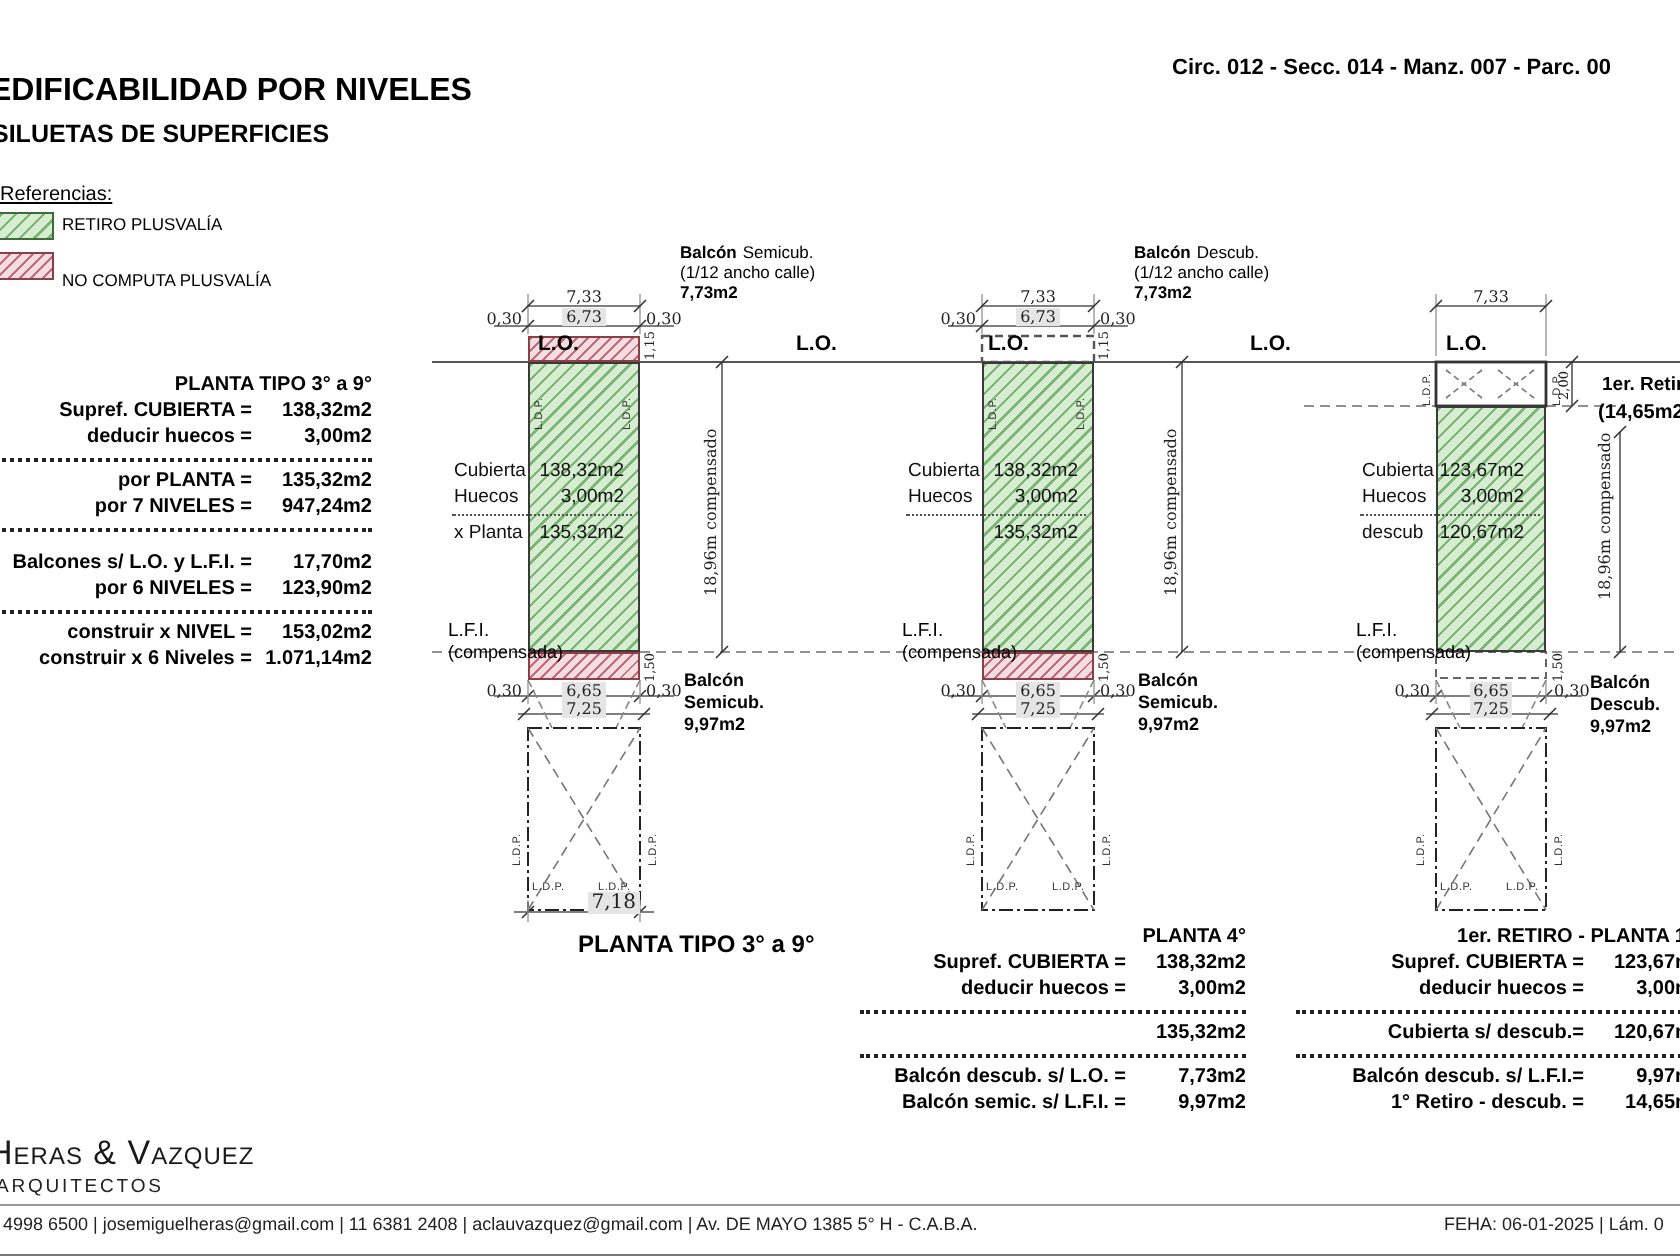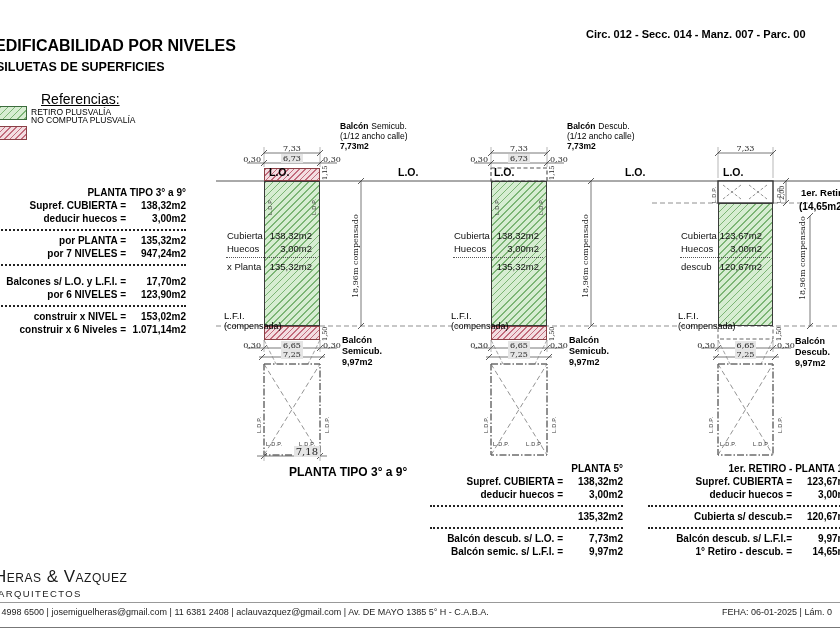--- a/index.html
+++ b/index.html
@@ -161,25 +161,25 @@
   <div class="green-rect" style="left:264px;top:181px;width:56px;height:145px;"></div>
   <div class="red-rect" style="left:264px;top:326px;width:56px;height:14px;"></div>
   <div class="green-rect" style="left:491px;top:181px;width:56px;height:145px;"></div>
   <div class="red-rect" style="left:491px;top:326px;width:56px;height:14px;"></div>
   <div class="green-rect" style="left:718px;top:203px;width:55px;height:123px;"></div>
 
   <div class="t b" style="left:586px;top:28px;font-size:11px;">Circ. 012 - Secc. 014 - Manz. 007 - Parc. 00</div>
   <div class="t b" style="left:-5px;top:37px;font-size:16px;">EDIFICABILIDAD POR NIVELES</div>
   <div class="t b" style="left:-4px;top:61px;font-size:12.5px;">SILUETAS DE SUPERFICIES</div>
 
-  <div class="t" style="left:0px;top:92px;font-size:14px;text-decoration:underline;padding-left:41px;">Referencias:</div>
+  <div class="t" style="left:0px;top:92px;font-size:10px;text-decoration:underline;">Referencias:</div>
   <div style="position:absolute;left:-8px;top:106px;width:33px;height:12px;border:1px solid #3c6b3c;background:repeating-linear-gradient(135deg,var(--computa-hatch,#7cb575) 0 1.2px,var(--computa-bg,#d7edd2) 1.2px 5px);"></div>
   <div class="t" style="left:31px;top:108px;font-size:8.5px;">RETIRO PLUSVALÍA</div>
   <div style="position:absolute;left:-8px;top:126px;width:33px;height:12px;border:1px solid #8a4046;background:repeating-linear-gradient(135deg,var(--no-computa-hatch,#c26b7c) 0 1px,var(--no-computa-bg,#f3dde1) 1px 4px);"></div>
-  <div class="t" style="left:31px;top:116px;font-size:8.5px;">NO COMPUTA PLUSVALÍA</div>
+  <div class="t" style="left:31px;top:136px;font-size:8.5px;">NO COMPUTA PLUSVALÍA</div>
 
   <div class="t b" style="left:340px;top:122px;font-size:8.5px;"><span>Balcón</span><span style="font-weight:normal;margin-left:3px;">Semicub.</span></div>
   <div class="t" style="left:340px;top:132px;font-size:8.5px;">(1/12 ancho calle)</div>
   <div class="t b" style="left:340px;top:142px;font-size:8.5px;">7,73m2</div>
   <div class="t dim ctr" style="left:264px;top:145px;width:56px;">7,33</div>
   <div class="t dim rt" style="left:228px;top:156px;width:33px;">0,30</div>
   <div class="t dim ctr" style="left:264px;top:155px;width:56px;"><span class="wbg">6,73</span></div>
   <div class="t dim" style="left:323px;top:156px;">0,30</div>
   <div class="t lo" style="left:227px;top:167px;">L.O.</div>
   <div class="t lo" style="left:356px;top:167px;">L.O.</div>
@@ -309,21 +309,21 @@
         <span class="tl">construir x NIVEL =</span>
         <span class="tv">153,02m2</span>
       </div>
     <div class="tr">
         <span class="tl">construir x 6 Niveles =</span>
         <span class="tv">1.071,14m2</span>
       </div>
   </div>
 
   <div class="tbl" style="left:430px;top:462px;width:193px;">
-    <span class="th">PLANTA 5°</span>
+    <span class="th">PLANTA 4°</span>
     <div class="tr">
         <span class="tl">Supref. CUBIERTA =</span>
         <span class="tv">138,32m2</span>
       </div>
     <div class="tr">
         <span class="tl">deducir huecos =</span>
         <span class="tv">3,00m2</span>
       </div>
     <div class="sep"></div>
     <div class="tr">

